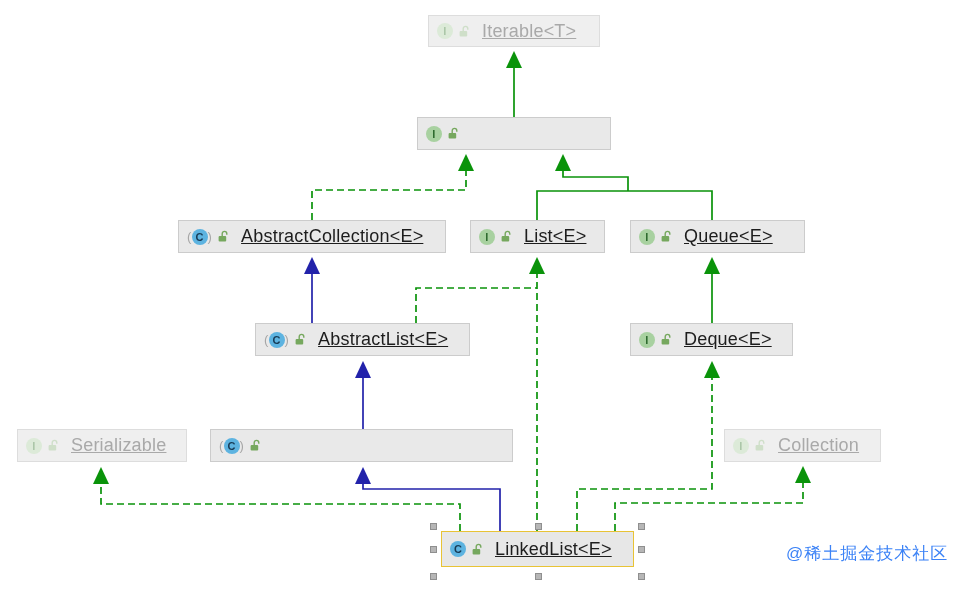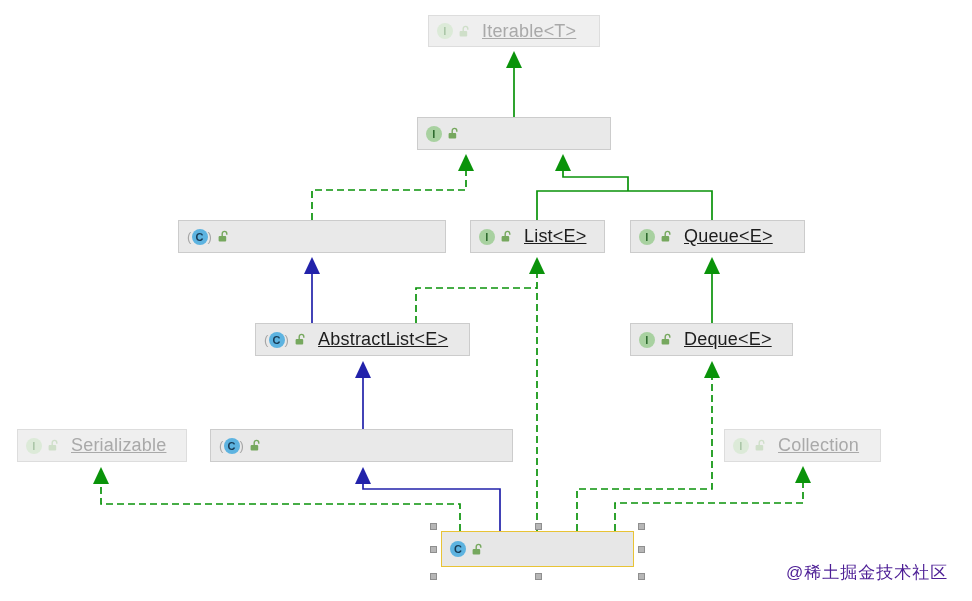--- a/index.html
+++ b/index.html
@@ -25,21 +25,21 @@
   .node.kind-class .ball,.node.kind-abstract .ball{background:#5db3e0;color:#173a54;}
   .node.grayed.kind-interface .ball{background:#dcead8;color:#abc6a8;}
   .paren{color:#a6a6a6;font-size:13px;line-height:16px;font-weight:normal;}
   .lock{margin-left:5px;color:#76a85e;flex:none;}
   .node.grayed .lock{color:#cfdfc9;}
   .handle{
     position:absolute;width:7px;height:7px;box-sizing:border-box;
     background:#b6b6b6;border:1px solid #8f8f8f;
   }
   .watermark{
-    position:absolute;left:786px;top:561px;font-size:17px;color:#4c1d95;
+    position:absolute;left:786px;top:542px;font-size:17px;color:#3b82f6;
     letter-spacing:1px;
   }
 </style>
 </head>
 <body>
 
 <div id="canvas">
   <svg id="edges-svg" xmlns="http://www.w3.org/2000/svg">
       <polygon points="514,51 506,68 522,68" fill="#0a930a"></polygon>
       <polyline points="514,117 514,67" fill="none" stroke="#0a930a" stroke-width="1.7"></polyline>
@@ -89,20 +89,21 @@
     <div class="node kind-abstract" style="left: 178px; top: 220px; width: 268px; height: 33px;">
       <span class="type-icon">
         <span class="paren">(</span>
         <span class="ball">C</span>
         <span class="paren">)</span>
       </span>
       <svg class="lock" width="13" height="13" viewBox="0 0 13 13">
         <path d="M5.2 6 V3.7 a2.3 2.3 0 0 1 4.6 0 V4.8" fill="none" stroke="currentColor" stroke-width="1.4"></path>
         <rect x="1.6" y="6" width="7.6" height="5.4" rx="1" fill="currentColor"></rect>
       </svg>
+      <span class="label">AbstractCollection&lt;E&gt;</span>
     </div>
     <div class="node kind-interface" style="left: 470px; top: 220px; width: 135px; height: 33px;">
       <span class="type-icon">
         <span class="ball">I</span>
       </span>
       <svg class="lock" width="13" height="13" viewBox="0 0 13 13">
         <path d="M5.2 6 V3.7 a2.3 2.3 0 0 1 4.6 0 V4.8" fill="none" stroke="currentColor" stroke-width="1.4"></path>
         <rect x="1.6" y="6" width="7.6" height="5.4" rx="1" fill="currentColor"></rect>
       </svg>
       <span class="label">List&lt;E&gt;</span>
@@ -171,20 +172,21 @@
       <span class="label">Collection</span>
     </div>
     <div class="node kind-class selected" style="left: 441px; top: 531px; width: 193px; height: 36px;">
       <span class="type-icon">
         <span class="ball">C</span>
       </span>
       <svg class="lock" width="13" height="13" viewBox="0 0 13 13">
         <path d="M5.2 6 V3.7 a2.3 2.3 0 0 1 4.6 0 V4.8" fill="none" stroke="currentColor" stroke-width="1.4"></path>
         <rect x="1.6" y="6" width="7.6" height="5.4" rx="1" fill="currentColor"></rect>
       </svg>
+      <span class="label">LinkedList&lt;E&gt;</span>
     </div>
     <div class="handle" style="left: 430px; top: 523px;"></div>
     <div class="handle" style="left: 534.5px; top: 523px;"></div>
     <div class="handle" style="left: 638px; top: 523px;"></div>
     <div class="handle" style="left: 430px; top: 546px;"></div>
     <div class="handle" style="left: 638px; top: 546px;"></div>
     <div class="handle" style="left: 430px; top: 573px;"></div>
     <div class="handle" style="left: 534.5px; top: 573px;"></div>
     <div class="handle" style="left: 638px; top: 573px;"></div>
     <div class="watermark">@稀土掘金技术社区</div>

